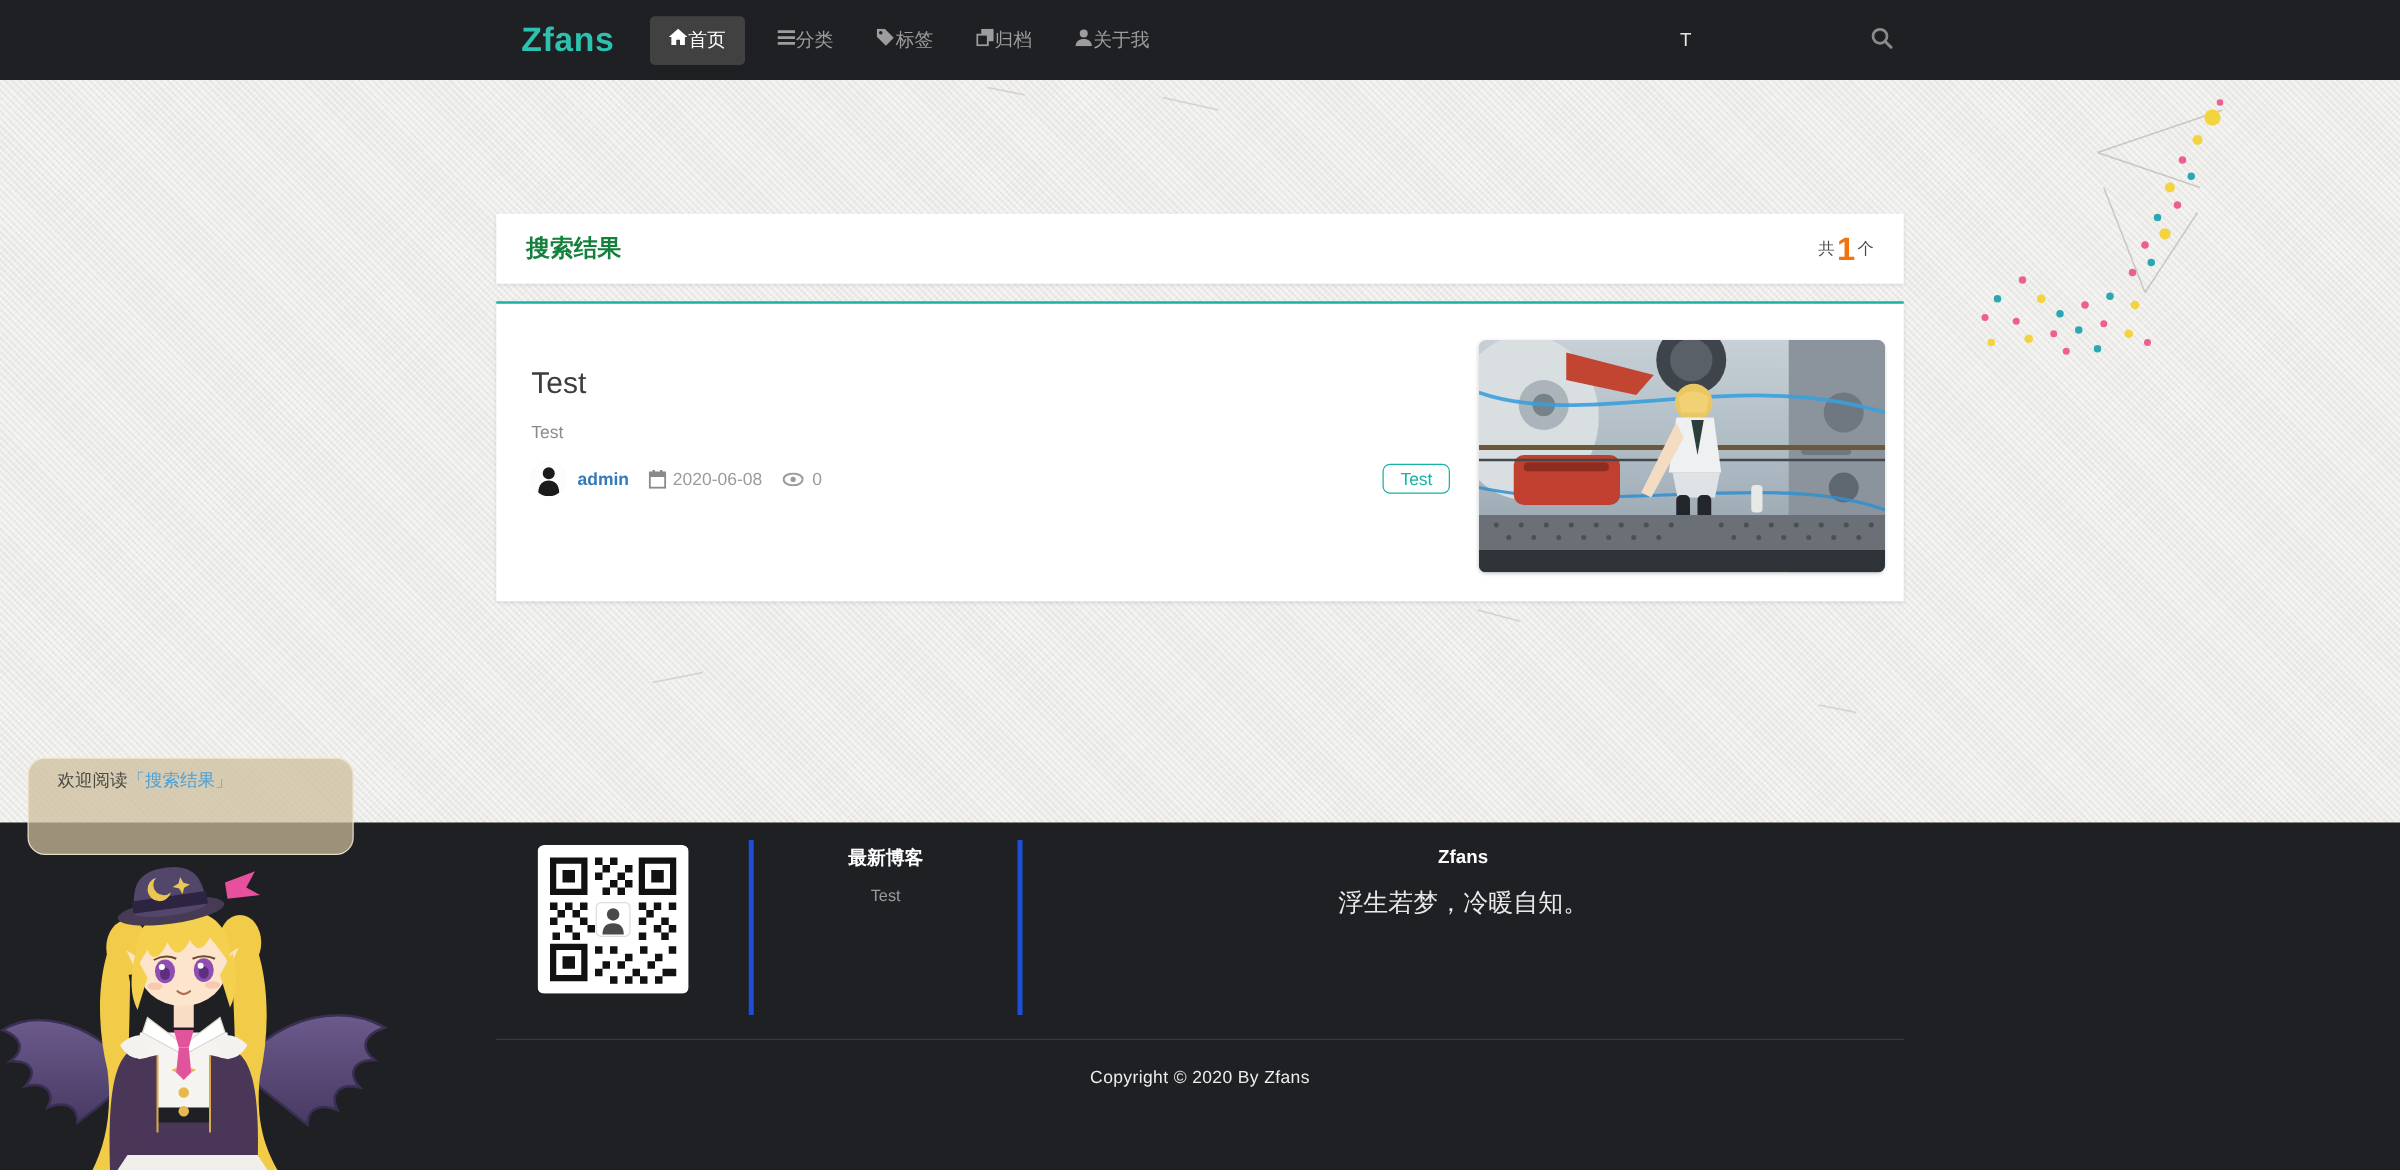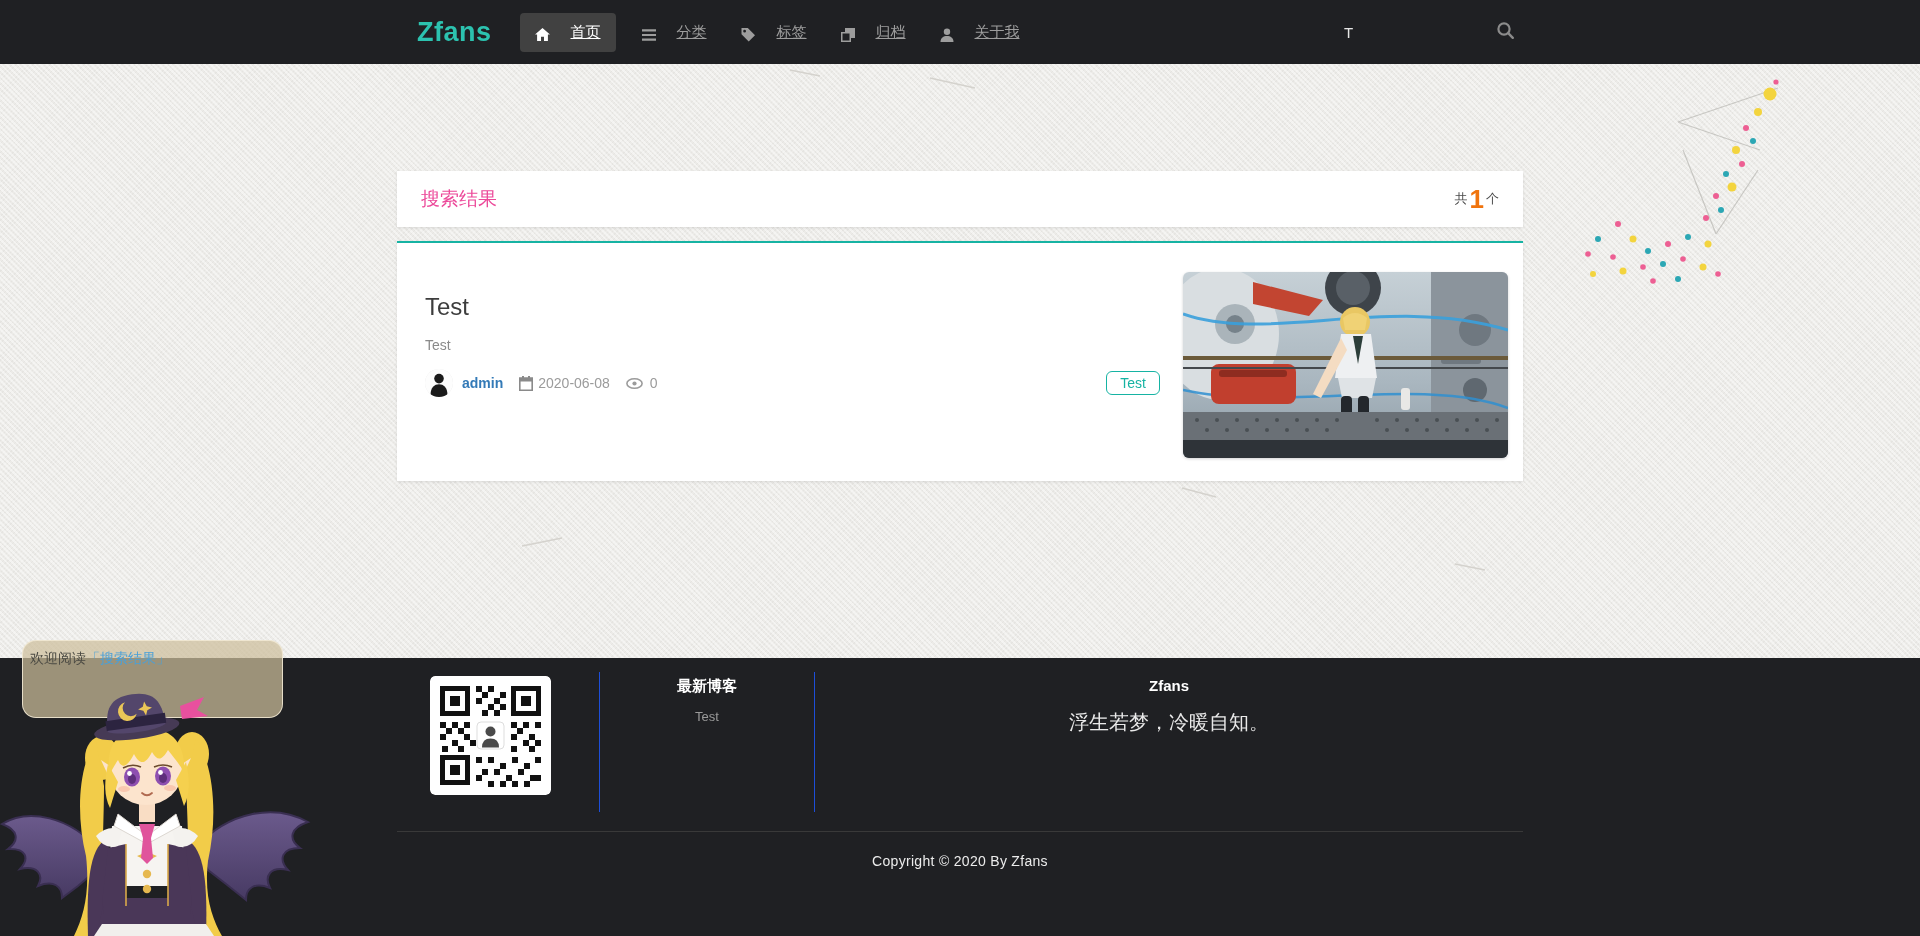--- a/index.html
+++ b/index.html
@@ -10,72 +10,72 @@
       repeating-linear-gradient(45deg, rgba(255,255,255,.45) 0 2px, rgba(0,0,0,0) 2px 4px),
       repeating-linear-gradient(-45deg, rgba(110,110,104,.05) 0 1px, rgba(0,0,0,0) 1px 3px),
       #ecebe8;
     position:relative; overflow:hidden;
   }
   
   .navbar { height:64px; background:#1f2023; position:relative; z-index:6; }
   .nav-inner { width:1126px; height:64px; margin:0 auto; display:flex; align-items:center; padding:0 6px 0 20px; }
   .brand { color:#2cc2af; font-size:27px; font-weight:bold; letter-spacing:.5px; margin-right:28px; cursor:pointer; }
   .nav-menu { list-style:none; display:flex; align-items:center; }
-  .nav-item { display:flex; align-items:flex-end; gap:21px; color:#9d9d9d; font-size:15px; margin-right:34px; cursor:pointer; white-space:nowrap;text-decoration:underline; }
+  .nav-item { display:flex; align-items:flex-start; gap:1px; color:#9d9d9d; font-size:15px; margin-right:34px; cursor:pointer; white-space:nowrap; }
   .nav-item.active { background:#414141; color:#fff; padding:10px 15px; border-radius:4px; margin-right:26px; }
   .nav-item svg { display:block; }
   .nav-search { margin-left:auto; display:flex; align-items:center; }
   .search-input { background:transparent; border:none; outline:none; color:#e6e6e6; font-size:15px; width:150px; font-family:inherit; }
   .search-btn { background:none; border:none; cursor:pointer; padding:4px 2px; display:flex; }
   
   main { height:594px; position:relative; }
   .deco-svg { position:absolute; left:0; top:0; z-index:0; pointer-events:none; }
   .container { width:1126px; margin:0 auto; position:relative; z-index:1; }
   main .container { padding-top:107px; }
   .card { background:#fff; box-shadow:0 1px 3px rgba(0,0,0,.10); }
   .results-head { height:56px; display:flex; align-items:center; justify-content:space-between; padding:0 24px; }
-  .results-title { color:#ec4899; font-size:19px; font-weight:normal; }
+  .results-title { color:#15803d; font-size:19px; font-weight:bold; }
   .results-count { color:#4a4a4a; font-size:13px; display:flex; align-items:center; }
   .results-count .num { color:#f0730c; font-size:26px; font-weight:bold; margin:0 2px; line-height:1; }
   .article-card { margin-top:14px; height:240px; border-top:2px solid #16b3a3; display:flex; padding:0 15px 0 28px; }
   .article-main { flex:1; margin-right:23px; min-width:0; }
   .article-title { margin-top:50px; font-size:24px; font-weight:500; color:#3d3d3d; cursor:pointer; }
   .article-excerpt { margin-top:16px; font-size:14px; color:#8a8a8a; }
   .article-meta { margin-top:16px; display:flex; align-items:center; justify-content:space-between; }
   .meta-left { display:flex; align-items:center; color:#9b9b9b; font-size:14px; }
   .avatar { width:28px; height:28px; border-radius:50%; background:#fdfdfd; overflow:hidden; flex:none; box-shadow:0 0 0 1px #eee inset; }
   .author { color:#337ab7; font-weight:bold; font-size:14px; margin-left:9px; cursor:pointer; }
   .meta-ico { margin-left:16px; margin-right:5px; display:flex; }
   .views-num { margin-left:2px; }
   .tag-pill { border:1px solid #16b3a3; color:#16b3a3; font-size:14px; padding:3px 13px; border-radius:6px; cursor:pointer; background:#fff; }
   .article-thumb { width:325px; height:186px; margin-top:29px; border-radius:6px; overflow:hidden; flex:none; box-shadow:0 1px 3px rgba(0,0,0,.18); cursor:pointer; }
   .article-thumb svg { display:block; }
   
   footer { height:278px; background:#1f2023; padding-top:14px; position:relative; z-index:2; }
   .footer-cols { width:1126px; margin:0 auto; display:flex; height:140px; }
   .fcol { text-align:center; }
-  .fcol + .fcol { border-left:1px solid #1d4ed8; }
+  .fcol + .fcol { border-left:4px solid #1d4ed8; }
   .fcol-qr { width:202px; display:flex; justify-content:flex-start; padding-left:33px; }
   .fcol-latest { width:215px; }
   .fcol-contact { width:219px; }
   .fcol-about { flex:1; }
   .fhead { font-size:15px; font-weight:bold; color:#fff; margin-top:5px; }
   .flink { display:inline-block; color:#9a9a9a; font-size:13px; margin-top:13px; cursor:pointer; }
   .fline { color:#9a9a9a; font-size:13px; margin-top:13px; }
   .fline + .fline { margin-top:7px; }
   .fmotto { color:#e9e9e9; font-size:20px; margin-top:15px; }
   .qr-box { width:121px; height:119px; margin-top:4px; border-radius:5px; overflow:hidden; }
   .fdivider { width:1126px; margin:19px auto 0; border-top:1px solid #393939; }
   .fcopy { text-align:center; font-size:14px; color:#ececec; margin-top:21px; letter-spacing:.3px; }
   .fuptime { text-align:center; font-size:15px; color:#ececec; margin-top:13px; }
   
   .mascot { position:absolute; left:0; bottom:0; width:330px; height:330px; z-index:8; }
-  .bubble { position:absolute; left:22px; top:34px; width:261px; height:78px; border-radius:14px;
+  .bubble { position:absolute; left:22px; top:0; width:261px; height:78px; border-radius:14px;
     background:rgba(205,190,155,.72); border:1px solid rgba(243,235,214,.85);
-    padding:9px 7px; font-size:14px; color:#4b4a43; }
+    padding:9px 23px; font-size:14px; color:#4b4a43; }
   .bubble .blue { color:#4aa0d8; }
   .girl-svg { position:absolute; left:0; bottom:0; }
 </style>
 </head>
 <body>
 
 <nav class="navbar">
   <div class="nav-inner">
     <div class="brand">Zfans</div>
     <ul class="nav-menu">

